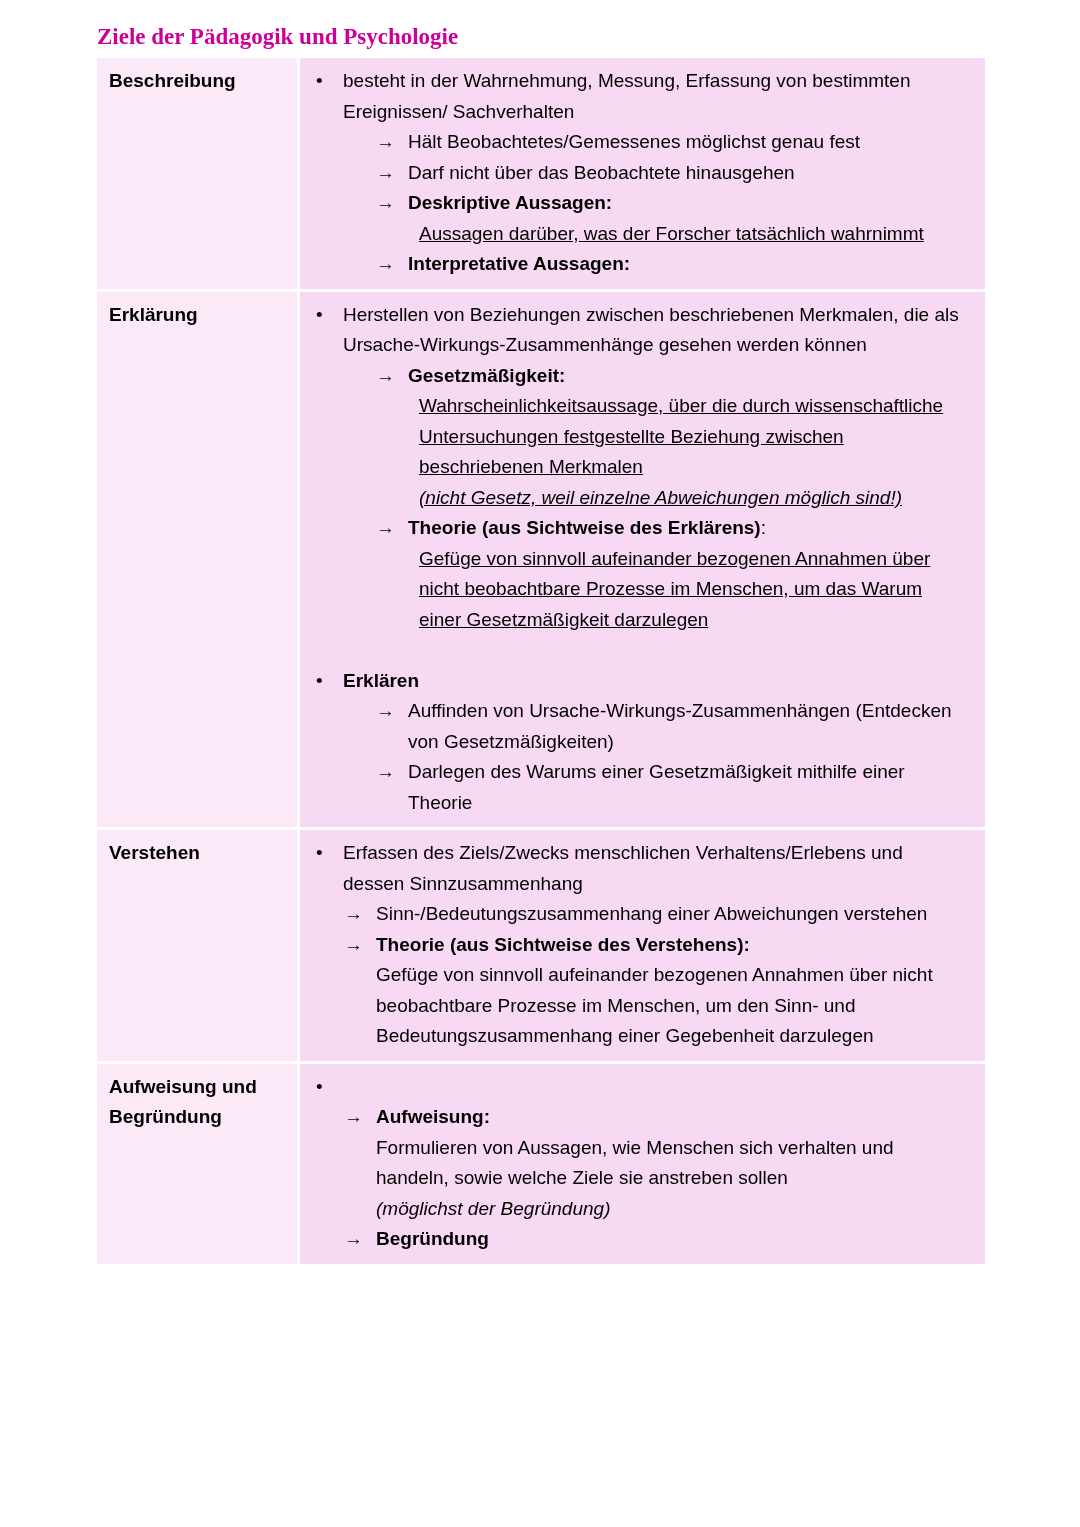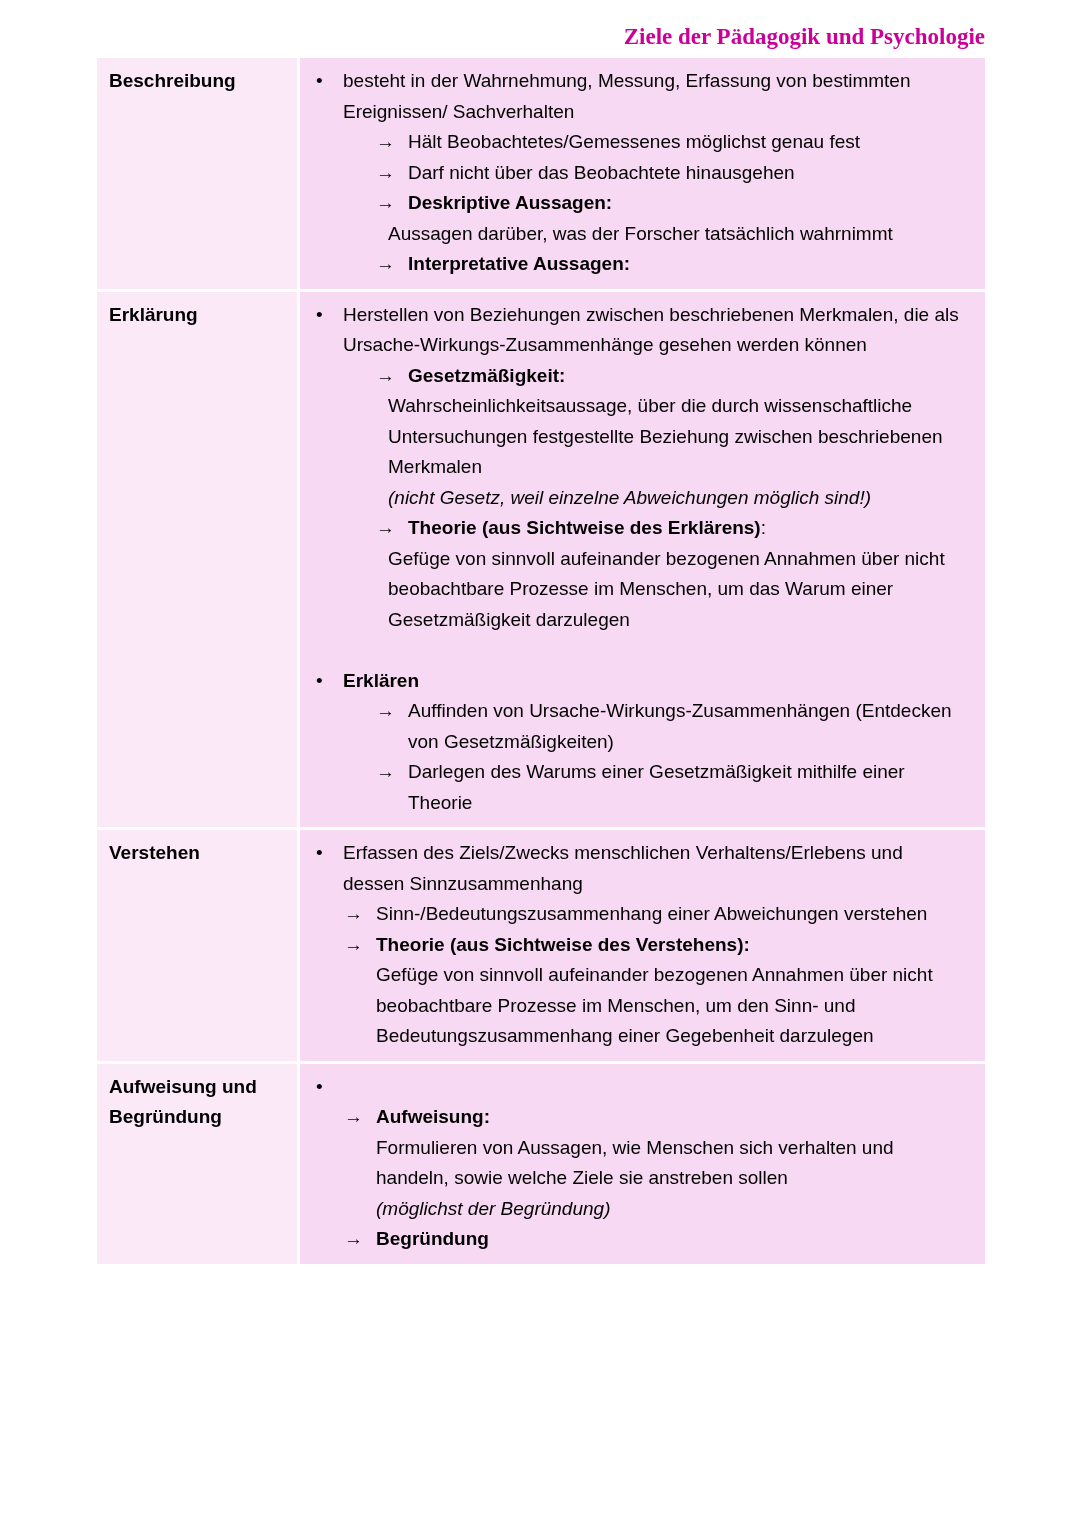--- a/index.html
+++ b/index.html
@@ -13,21 +13,20 @@
     overflow: hidden;
   }
   .page { padding: 22px 95px 0 97px; }
   .title {
     font-family: "Liberation Serif", serif;
     font-size: 23px;
     font-weight: 700;
     color: var(--title-color, #cc0099);
     margin: 0 0 7px 0;
     line-height: 29px;
-    text-align: right;
   }
   .table { display: flex; flex-direction: column; }
   .row { display: flex; gap: 3px; margin-bottom: 3px; }
   .label-cell {
     flex: 0 0 200px;
     background: var(--label-bg, #fce9f8);
     font-weight: 700;
     font-size: 19px;
     line-height: 30px;
     padding: 8px 10px 8px 12px;
@@ -39,21 +38,21 @@
     line-height: 30.5px;
     padding: 8px 24px 9px 16px;
   }
   .item { display: flex; align-items: flex-start; }
   .glyph { flex: 0 0 auto; }
   .bullet > .glyph { width: 27px; }
   .arrow  > .glyph { width: 32px; }
   .arrow.ind1 { margin-left: 28px; }
   .arrow.ind2 { margin-left: 60px; }
   .plain.ind1 { margin-left: 60px; }
-  .plain.ind2 { margin-left: 72px; }
+  .plain.ind2 { margin-left: 103px; text-decoration: underline; }
   .spacer { height: 30.5px; }
   .b { font-weight: 700; }
   .i { font-style: italic; }
 </style>
 </head>
 <body>
 
 <div class="page">
   <h1 class="title">Ziele der Pädagogik und Psychologie</h1>
   <div class="table">

